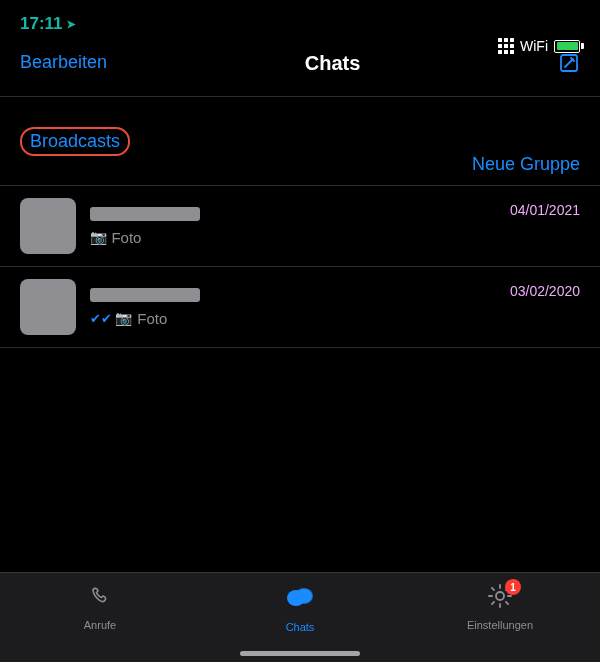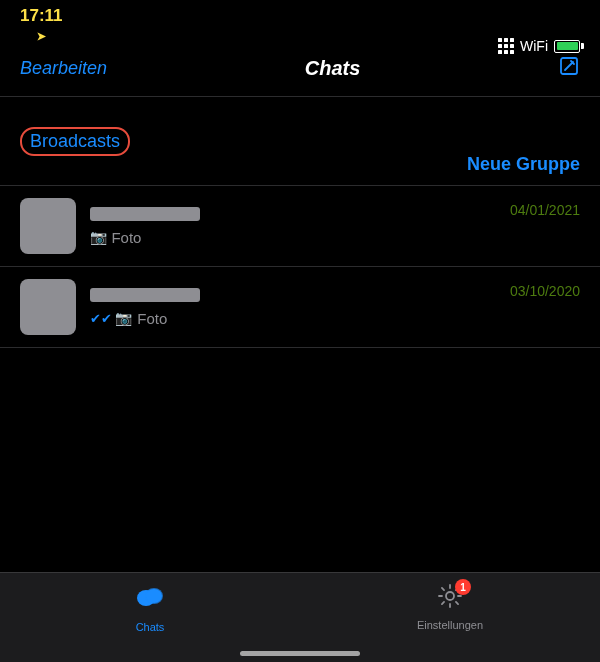--- a/index.html
+++ b/index.html
@@ -17,25 +17,24 @@
     .status-bar {
       display: flex;
       justify-content: space-between;
       align-items: center;
       padding: 10px 20px 6px 20px;
       height: 44px;
     }
     .status-time {
       font-size: 17px;
       font-weight: 600;
-      color: #fde047;
+      color: #14b8a6;
       display: flex;
       align-items: center;
       gap: 4px;
-      flex-direction: column;
     }
     .status-icons {
       display: flex;
       align-items: center;
       gap: 6px;
       margin-top: 44px;
     }
     .grid-icon {
       display: grid;
       grid-template-columns: repeat(3, 4px);
@@ -81,24 +80,22 @@
       width: 100%;
       height: 100%;
       background: #30d158;
       border-radius: 1px;
     }
 
     
     .nav-bar {
       display: flex;
       justify-content: space-between;
-      align-items: center;
       padding: 8px 20px 12px 20px;
       height: 52px;
-      font-style: italic;
     }
     .nav-edit {
       color: #1a8cff;
       font-size: 18px;
       cursor: pointer;
     }
     .nav-title {
       font-size: 20px;
       font-weight: 700;
       color: #fff;
@@ -121,21 +118,21 @@
       color: #1a8cff;
       font-size: 18px;
       font-weight: 500;
       border: 2.5px solid #e74c3c;
       padding: 2px 8px;
       border-radius: 14px;
     }
     .neue-gruppe {
       color: #1a8cff;
       font-size: 18px;
-      font-weight: 700;
+      font-weight: 400;
       margin-top: 47px;
     }
 
     
     .chat-list {
       flex: 1;
     }
     .chat-item {
       display: flex;
       align-items: center;
@@ -165,21 +162,21 @@
       align-items: center;
       gap: 4px;
       color: #8e8e93;
       font-size: 15px;
     }
     .check-icon {
       color: #1a8cff;
       font-size: 13px;
     }
     .chat-date {
-      color: #4d7c0f;
+      color: #f0abfc;
       font-size: 14px;
       align-self: flex-start;
       margin-top: 4px;
     }
 
     
     .tab-bar {
       position: absolute;
       bottom: 0;
       left: 0;
@@ -306,27 +303,35 @@
   <div class="chat-item">
     <div class="chat-avatar"></div>
     <div class="chat-content">
       <div class="chat-name-bar"></div>
       <div class="chat-preview">
         <span class="check-icon" style="color:#1a8cff; font-size:13px;">✔✔</span>
         <span style="font-size:14px;">📷</span>
         <span>Foto</span>
       </div>
     </div>
-    <span class="chat-date">03/10/2020</span>
+    <span class="chat-date">03/02/2020</span>
   </div>
 </div>
 
 <div class="tab-bar">
 
 
+  <div class="tab-item">
+    <span class="tab-icon">
+      <svg width="26" height="26" viewBox="0 0 26 26" fill="none">
+        <path d="M6 6.5C6 6.5 7.5 5 9 5.5C10.5 6 11 8 11 8L9.5 9.5C9.5 9.5 10 11 11.5 12.5C13 14 14.5 14.5 14.5 14.5L16 13C16 13 18 13.5 18.5 15C19 16.5 17.5 18 17.5 18C17.5 18 15 19.5 12 17C9 14.5 6 10 6 6.5Z" stroke="#8e8e93" stroke-width="1.6" fill="none" stroke-linejoin="round"></path>
+      </svg>
+    </span>
+    <span class="tab-label">Anrufe</span>
+  </div>
 
 
   <div class="tab-item">
     <span class="tab-icon active">
       <svg width="30" height="28" viewBox="0 0 30 28" fill="none">
         <ellipse cx="11" cy="15" rx="9" ry="8" fill="#1a8cff"></ellipse>
         <ellipse cx="19" cy="13" rx="9" ry="8" fill="#1a8cff" opacity="0.7"></ellipse>
         <ellipse cx="19" cy="13" rx="8" ry="7" fill="#1a8cff"></ellipse>
       </svg>
     </span>

